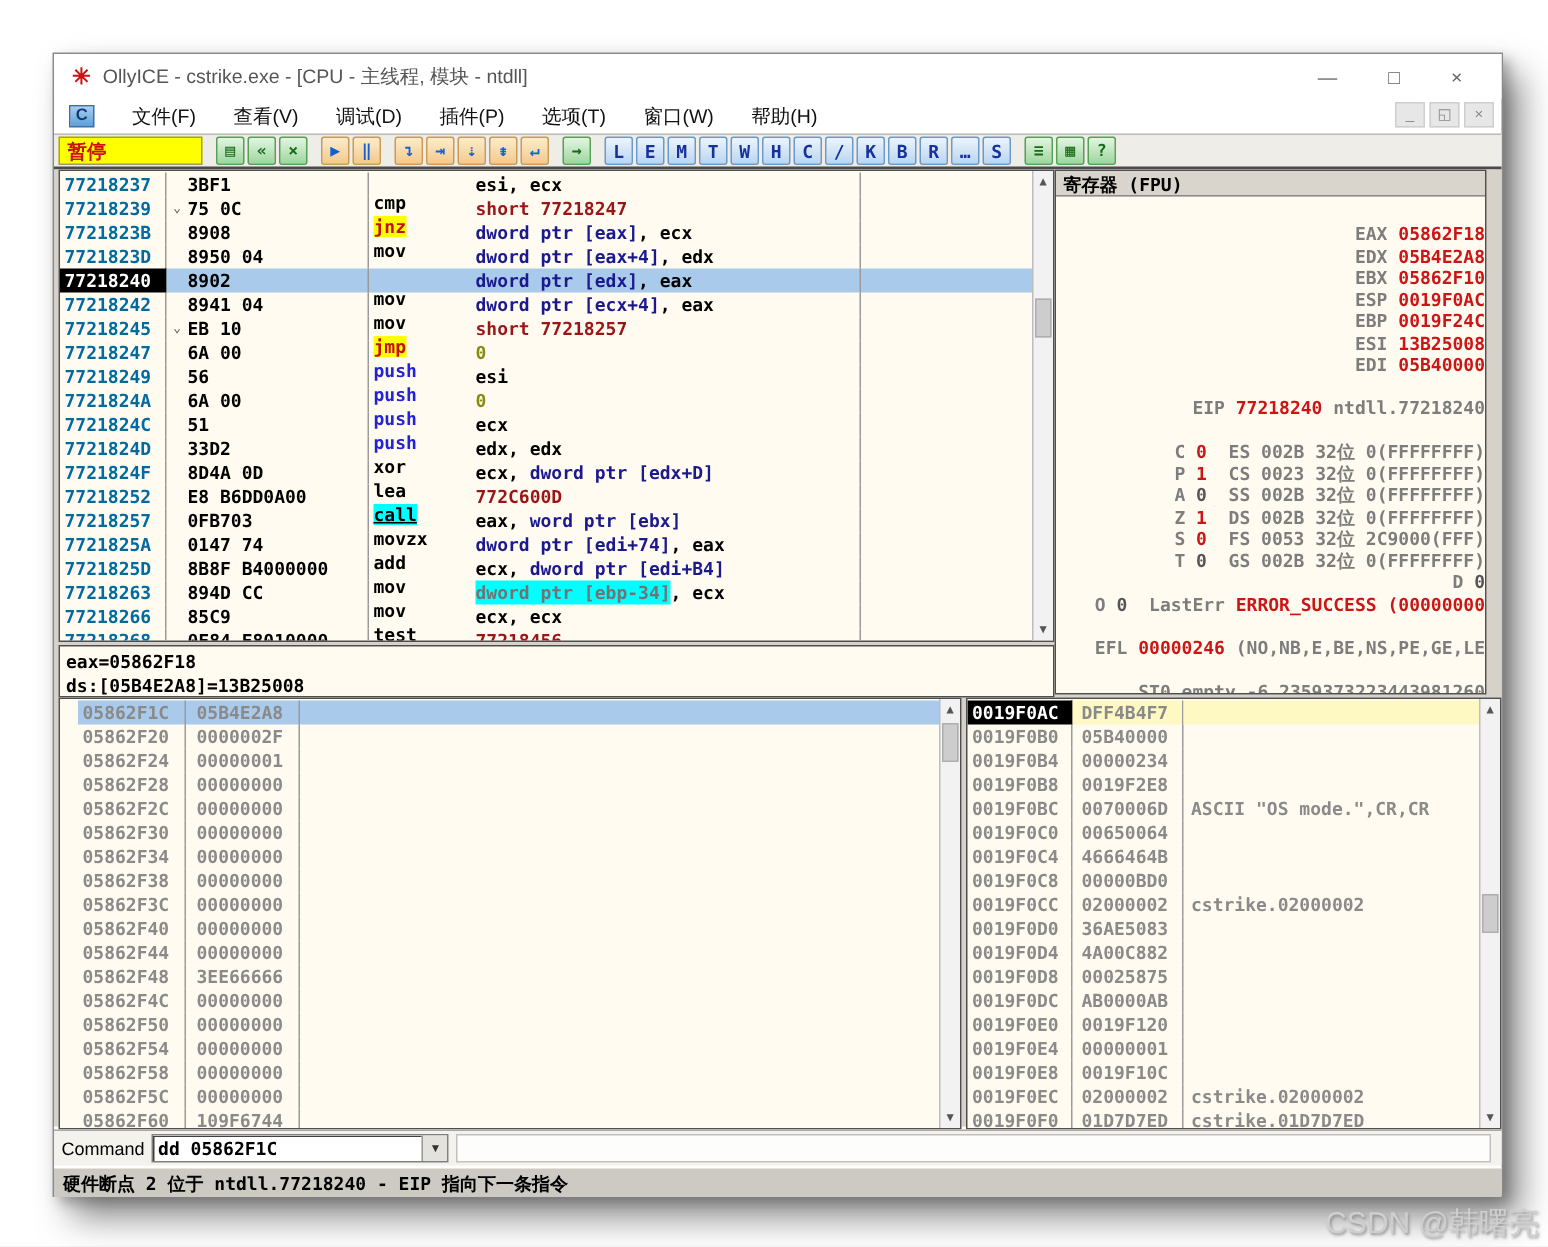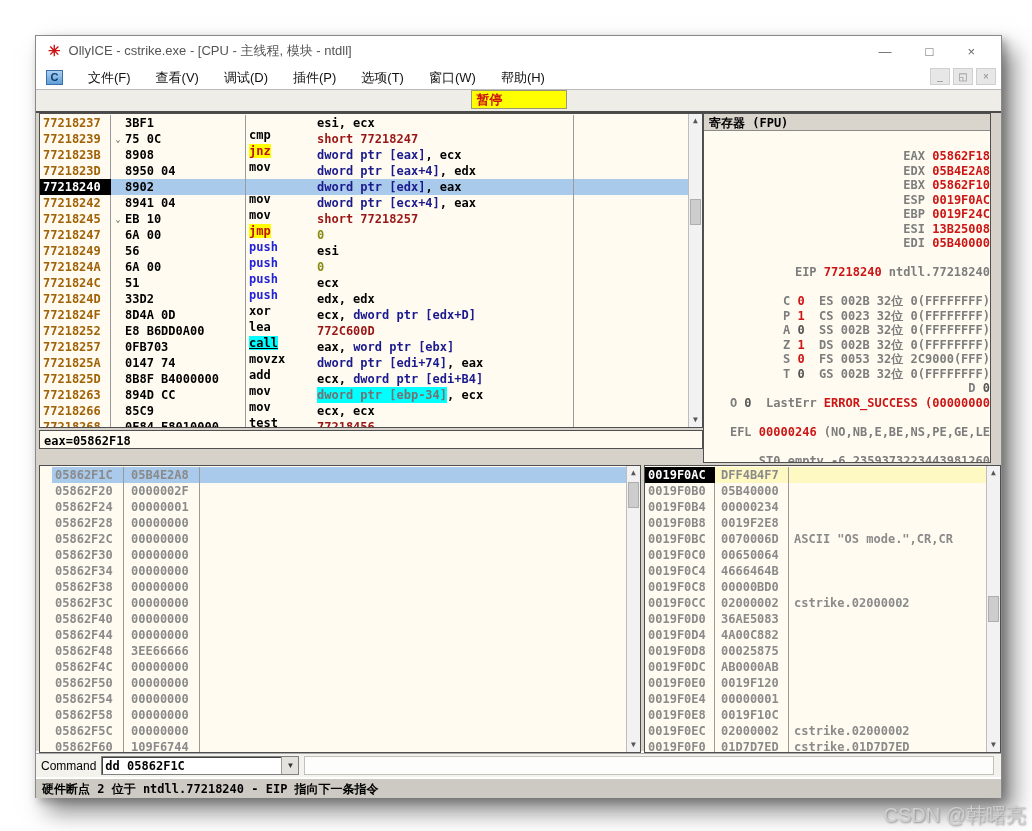--- a/index.html
+++ b/index.html
@@ -18,61 +18,61 @@
   
   .menubar { height:23px; display:flex; align-items:center; gap:25px; padding:0 10px; font-size:13px; color:#111; position:relative; }
   .menu-c-icon { width:17px; height:15px; background:linear-gradient(#a8d0f0,#5e9fd8); border:1px solid #3c6ea8;
                  color:#123a6a; font:bold 11px "Liberation Sans",sans-serif; text-align:center; line-height:13px; }
   .mdi-controls { position:absolute; right:5px; top:2px; display:flex; gap:3px; }
   .mdi-btn { width:20px; height:17px; background:#e7e7e7; border:1px solid #cfcfcf; color:#8a8a8a;
              font-size:10px; text-align:center; line-height:15px; }
 
   
   .toolbar { height:24px; background:#efede7; border-top:1px solid #bbb; border-bottom:2px solid #4a4a4a;
-             display:flex; align-items:center; padding:0 3px; gap:9px;flex-direction:column; }
+             display:flex; align-items:center; padding:0 3px; gap:9px; }
   .run-status { width:96px; height:19px; background:#ffff00; border:1px solid #9a9a70; color:#cc1111;
                 font:bold 13px "Liberation Sans",sans-serif; padding:0 5px; line-height:17px; }
   .tgroup { display:flex; gap:2px; }
   .tbtn { width:19px; height:19px; border-radius:2px; display:flex; align-items:center; justify-content:center;
           font:bold 11px "DejaVu Sans Mono", monospace; cursor:default; }
   .tbtn.green  { background:linear-gradient(#e2f5e2,#9ed69e); border:1px solid #55a055; color:#176a17; }
   .tbtn.tan    { background:linear-gradient(#fdeccb,#f2c98c); border:1px solid #c99a58; color:#1560d0; }
   .tbtn.letter { background:linear-gradient(#ecf4fc,#b9d6f0); border:1px solid #6b9aca; color:#16329a; font-size:12px; }
 
   
   .client { position:absolute; left:0; right:0; top:77px; bottom:46px; background:#d6d2ca; }
   .pane { position:absolute; background:#fffbf0; border:1px solid #4f4f4f; overflow:hidden;
           font:bold 12px "DejaVu Sans Mono", monospace; color:#000; }
 
   
   .disasm   { left:3px;   top:0;     width:664px; height:315px; }
   .d-rows   { position:absolute; left:0; top:1px; right:14px; }
   .drow  { display:flex; height:16px; line-height:16px; white-space:pre; }
-  .dcol-addr  { width:71px;  flex:none; color:#a16207; padding-left:3px; border-right:1px solid #9a9a9a; }
+  .dcol-addr  { width:71px;  flex:none; color:#0369a1; padding-left:3px; border-right:1px solid #9a9a9a; }
   .dcol-bytes { width:135px; flex:none; border-right:1px solid #9a9a9a; display:flex; }
   .dind  { width:14px; flex:none; color:#666; font-size:9px; text-align:center; }
   .dcol-code  { width:328px; flex:none; border-right:1px solid #9a9a9a; display:flex; padding-left:3px; }
   .mncell { width:68px; flex:none;margin-top:12px; }
   .dcol-cmt { flex:1; }
   .drow.sel .dcol-bytes, .drow.sel .dcol-code, .drow.sel .dcol-cmt { background:#a9caeb; }
   .drow.sel .dcol-addr { background:#000; color:#fff; border-right-color:#000; }
   .mn-jump { background:#ffff00; color:#c01010; }
   .mn-push { color:#2222d8; }
   .mn-call { background:#00ffff; color:#000;text-decoration:underline; }
   .op-plain { color:#000; } .op-mem { color:#1a1a8e; } .op-jmpaddr { color:#9a1616; }
   .op-imm { color:#8a8a10; } .op-memhl { background:#00ffff; color:#737373; }
 
   
   .registers { left:667px; top:0; width:288px; height:350px; }
   .reghdr { height:17px; background:#d9d5cd; border-bottom:1px solid #8a8a8a; padding:1px 5px; color:#000; }
   .rline { height:14.5px; line-height:14.5px; white-space:pre; padding-left:4px; }
   .rc-lbl { color:#7d7d7d; } .rc-val { color:#cc1515; } .rc-err { color:#cc1515; } .rc-blk { color:#555; }
 
   
-  .infopane { left:3px; top:317px; width:664px; height:19px; }
+  .infopane { left:3px; top:317px; width:664px; height:35px; }
   .iline { height:16px; line-height:16px; white-space:pre; padding-left:4px; }
 
   
   .hexpane { left:3px; top:352px; width:602px; height:288px; }
   .h-rows { position:absolute; left:12px; top:1px; right:14px; }
   .hrow { display:flex; height:16px; line-height:16px; white-space:pre; color:#8a8a8a; }
   .hcol-addr { width:72px; flex:none; padding-left:3px; border-right:1px solid #9a9a9a; }
   .hcol-val  { width:76px; flex:none; padding-left:7px; border-right:1px solid #9a9a9a; }
   .hcol-rest { flex:1; }
   .hrow.sel { background:#a9caeb; }

